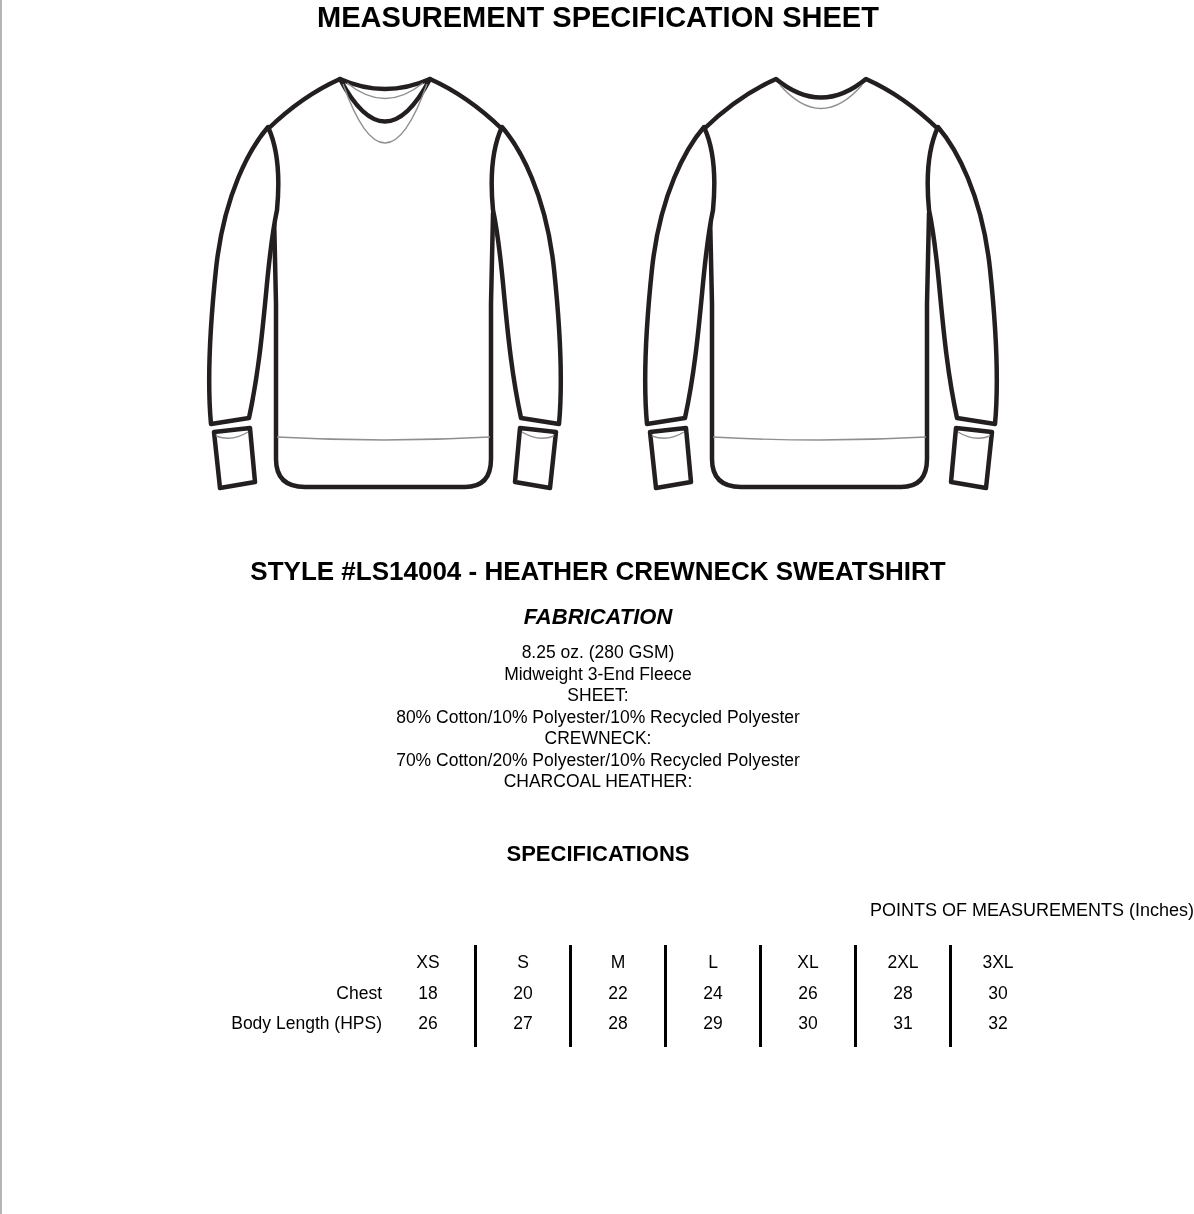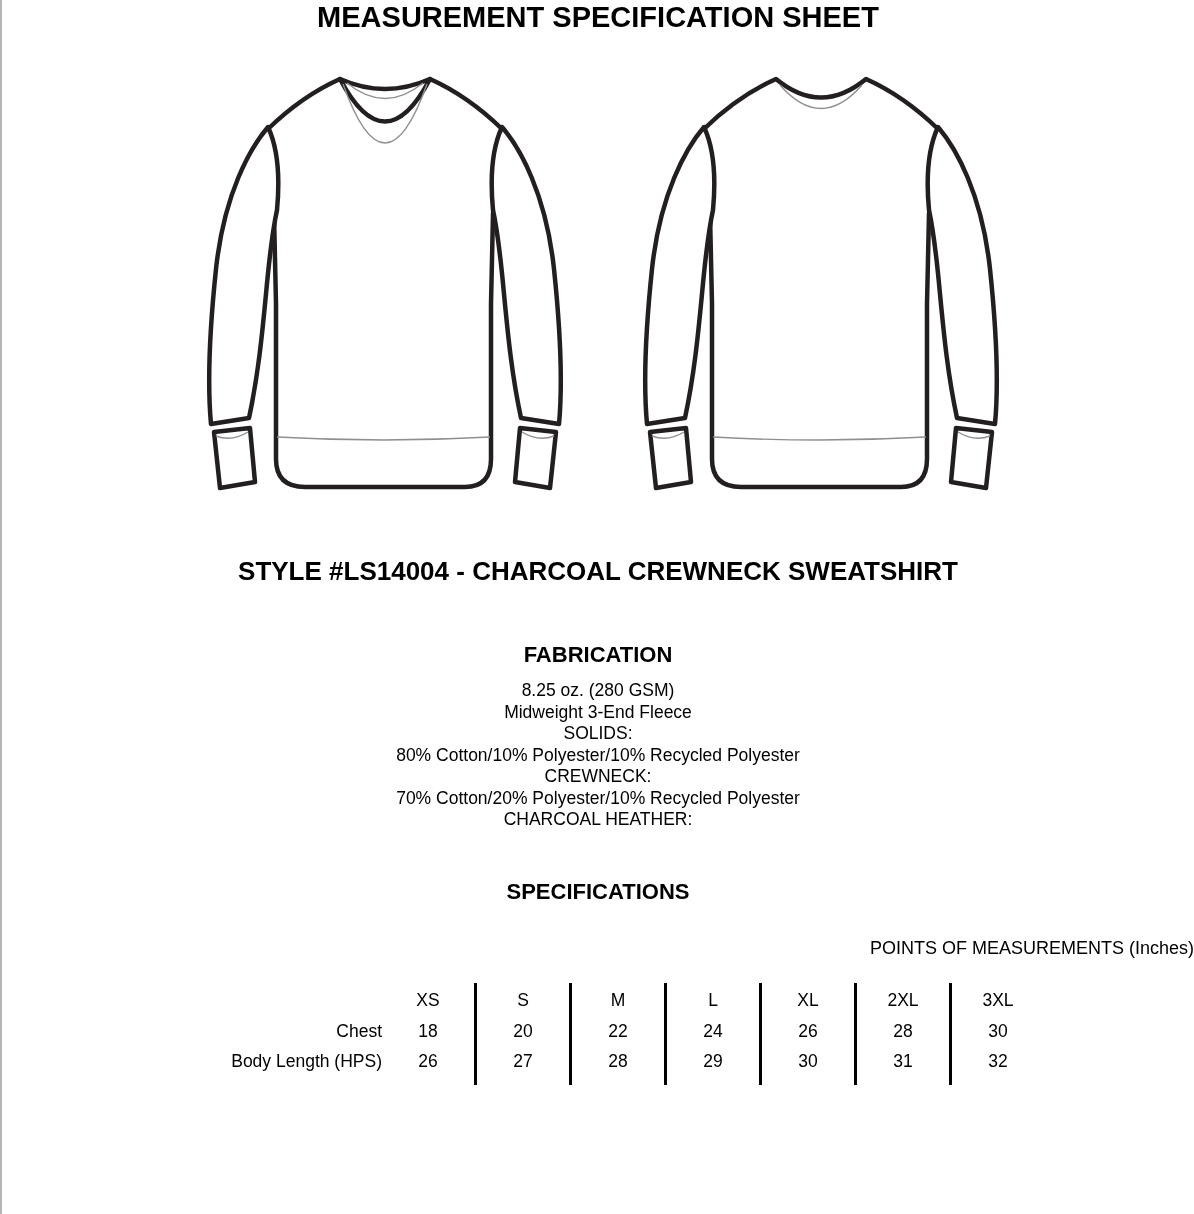--- a/index.html
+++ b/index.html
@@ -43,21 +43,21 @@
     font-size: 26px;
     font-weight: bold;
     line-height: 30px;
   }
   .section-heading {
     text-align: center;
     font-size: 22px;
     font-weight: bold;
     line-height: 26px;
   }
-  .fabrication-heading { margin-top: 56px; }
+  .fabrication-heading { margin-top: 18px; font-style: italic; }
   .specs-heading { margin-top: 48px; }
   .fab-lines {
     margin-top: 12px;
     text-align: center;
     font-size: 17.5px;
     line-height: 21.5px;
   }
   .points-line {
     margin-top: 32px;
     text-align: right;
@@ -116,28 +116,28 @@
     <path class="thick" fill="#ffffff" d="M332 73 C350 94 376 140 384 215 C390 272 393 327 389 370 L351 364 C342 322 338 282 334 240 C330 196 326 170 323 156 Q318 103 332 73 Z"></path>
     <path class="thick" fill="#ffffff" d="M44 378 L80 374 L85 428 L50 434 Z"></path>
     <path class="thin" d="M46 382 Q62 388 78 378"></path>
     <path class="thick" fill="#ffffff" d="M386 378 L350 374 L345 428 L380 434 Z"></path>
     <path class="thin" d="M384 382 Q368 388 352 378"></path>
     <path class="thin" d="M174 31 Q215 78 256 31"></path>
   </svg>
 
 </div>
 
-<div class="style-heading">STYLE #LS14004 - CHARCOAL CREWNECK SWEATSHIRT</div>
+<div class="style-heading">STYLE #LS14004 - HEATHER CREWNECK SWEATSHIRT</div>
 
 <div class="section-heading fabrication-heading">FABRICATION</div>
 
 <div class="fab-lines">
   <div>8.25 oz. (280 GSM)</div>
   <div>Midweight 3-End Fleece</div>
-  <div>SOLIDS:</div>
+  <div>SHEET:</div>
   <div>80% Cotton/10% Polyester/10% Recycled Polyester</div>
   <div>CREWNECK:</div>
   <div>70% Cotton/20% Polyester/10% Recycled Polyester</div>
   <div>CHARCOAL HEATHER:</div>
 </div>
 
 <div class="section-heading specs-heading">SPECIFICATIONS</div>
 
 <div class="points-line">POINTS OF MEASUREMENTS (Inches)</div>
 

